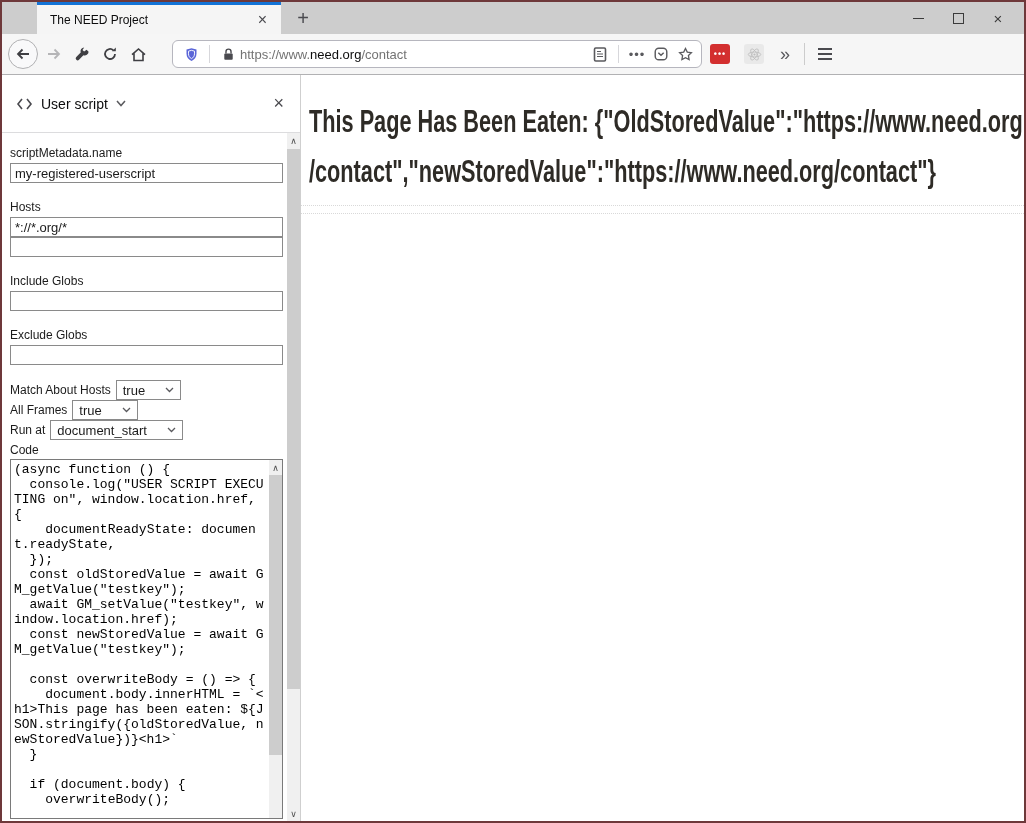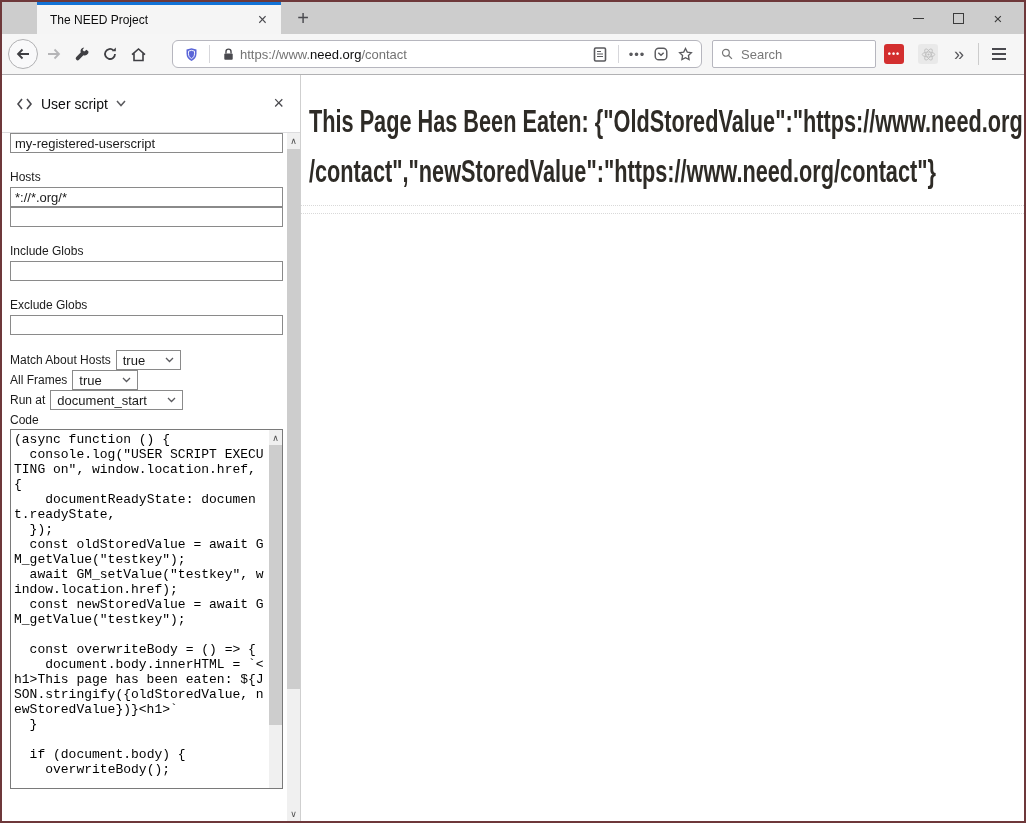--- a/index.html
+++ b/index.html
@@ -165,27 +165,20 @@
             <path d="M6 7.5 L9 10.5 L12 7.5" stroke="#5a5a5e" stroke-width="1.6" fill="none"></path>
           </svg>
       </span>
       <span class="page-action">
         <svg width="17" height="17" viewBox="0 0 18 18">
             <path d="M9 2.6 l1.9 3.9 4.3 .6 -3.1 3 .7 4.3 -3.8 -2 -3.8 2 .7 -4.3 -3.1 -3 4.3 -.6 z" fill="none" stroke="#5a5a5e" stroke-width="1.4"></path>
           </svg>
       </span>
     </div>
 
-    <div class="searchbox">
-      <svg width="14" height="14" viewBox="0 0 16 16">
-          <circle cx="6.5" cy="6.5" r="4.5" fill="none" stroke="#757575" stroke-width="1.6"></circle>
-          <path d="M10 10 L14.5 14.5" stroke="#757575" stroke-width="1.6"></path>
-        </svg>
-      <input type="text" placeholder="Search" style="">
-    </div>
 
     <div class="ext-btn ext-lastpass">
         <span>•••</span>
       </div>
     <div class="ext-btn ext-react">
       <svg width="15" height="15" viewBox="0 0 18 18">
           <g fill="none" stroke="#bdbdbd" stroke-width="1">
             <ellipse cx="9" cy="9" rx="7.5" ry="3"></ellipse>
             <ellipse cx="9" cy="9" rx="7.5" ry="3" transform="rotate(60 9 9)"></ellipse>
             <ellipse cx="9" cy="9" rx="7.5" ry="3" transform="rotate(-60 9 9)"></ellipse>
@@ -214,20 +207,21 @@
         <span class="sidebar-title">User script</span>
         <span class="sidebar-caret">
           <svg width="10" height="7" viewBox="0 0 10 7">
               <path d="M1 1 L5 5.5 L9 1" stroke="currentColor" stroke-width="1.5" fill="none"></path>
             </svg>
         </span>
         <span class="sidebar-close">×</span>
       </div>
 
       <div class="sidebar-body">
+        <div class="f-label first">scriptMetadata.name</div>
         <input class="f-input" value="my-registered-userscript" style="">
 
         <div class="f-label">Hosts</div>
         <input class="f-input" value="*://*.org/*" style="">
 
         <input class="f-input" value="" style="">
 
         <div class="f-label">Include Globs</div>
         <input class="f-input" value="" style="">
 

